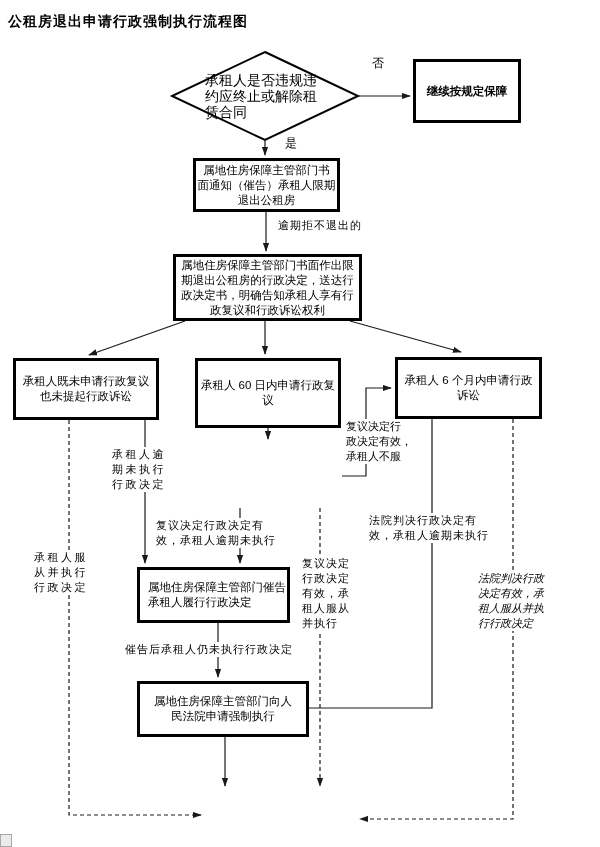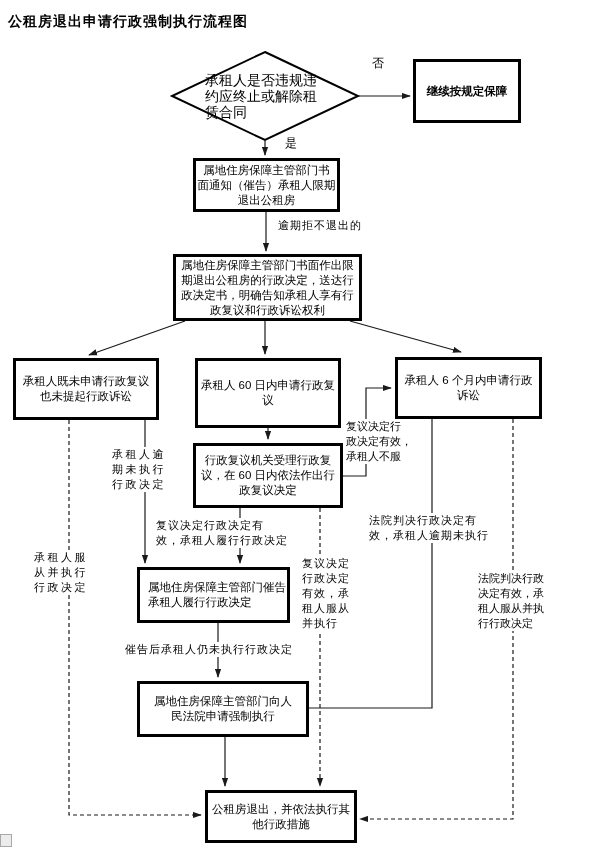--- a/index.html
+++ b/index.html
@@ -88,64 +88,59 @@
 
   <div class="box" style="left:13px; top:358px; width:146px; height:62px;">承租人既未申请行政复议
 也未提起行政诉讼</div>
 
   <div class="box" style="left:195px; top:358px; width:146px; height:70px;">承租人 60 日内申请行政复
 议</div>
 
   <div class="box" style="left:395px; top:357px; width:147px; height:62px;">承租人 6 个月内申请行政
 诉讼</div>
 
-  <div class="box" style="left:193px; top:443px; width:150px; height:65px;">行政复议机关受理行政复
-议，在 60 日内依法作出行
-政复议决定</div>
 
   <div class="box ta-l" style="left:137px; top:567px; width:153px; height:56px;padding-left:8px;">属地住房保障主管部门催告
 承租人履行行政决定</div>
 
   <div class="box" style="left:137px; top:681px; width:172px; height:56px;">属地住房保障主管部门向人
 民法院申请强制执行</div>
 
-  <div class="box" style="left:205px; top:790px; width:152px; height:53px;">公租房退出，并依法执行其
-他行政措施</div>
 
   <div class="lbl big" style="left:371px; top:56px;">否</div>
 
   <div class="lbl big" style="left:284px; top:136px;">是</div>
 
   <div class="lbl ls1" style="left:277px; top:218px;">逾期拒不退出的</div>
 
   <div class="lbl ls2" style="left:111px; top:447px; text-align:center;">承租人逾
 期未执行
 行政决定</div>
 
   <div class="lbl ls2" style="left:33px; top:550px; text-align:center;">承租人服
 从并执行
 行政决定</div>
 
   <div class="lbl" style="left:345px; top:419px;">复议决定行
 政决定有效，
 承租人不服</div>
 
   <div class="lbl ls1" style="left:155px; top:518px;">复议决定行政决定有
-效，承租人履行行政决定</div>
+效，承租人逾期未执行</div>
 
   <div class="lbl ls1" style="left:301px; top:556px;">复议决定
 行政决定
 有效，承
 租人服从
 并执行</div>
 
   <div class="lbl ls1" style="left:368px; top:513px;">法院判决行政决定有
 效，承租人逾期未执行</div>
 
-  <div class="lbl" style="left:477px; top:571px;">法院判决行政
+  <div class="lbl" style="left:477px; top:571px;font-style:italic;">法院判决行政
 决定有效，承
 租人服从并执
 行行政决定</div>
 
   <div class="lbl ls1" style="left:124px; top:642px;">催告后承租人仍未执行行政决定</div>
 
   <div class="artifact"></div>
 
 </div>
 

